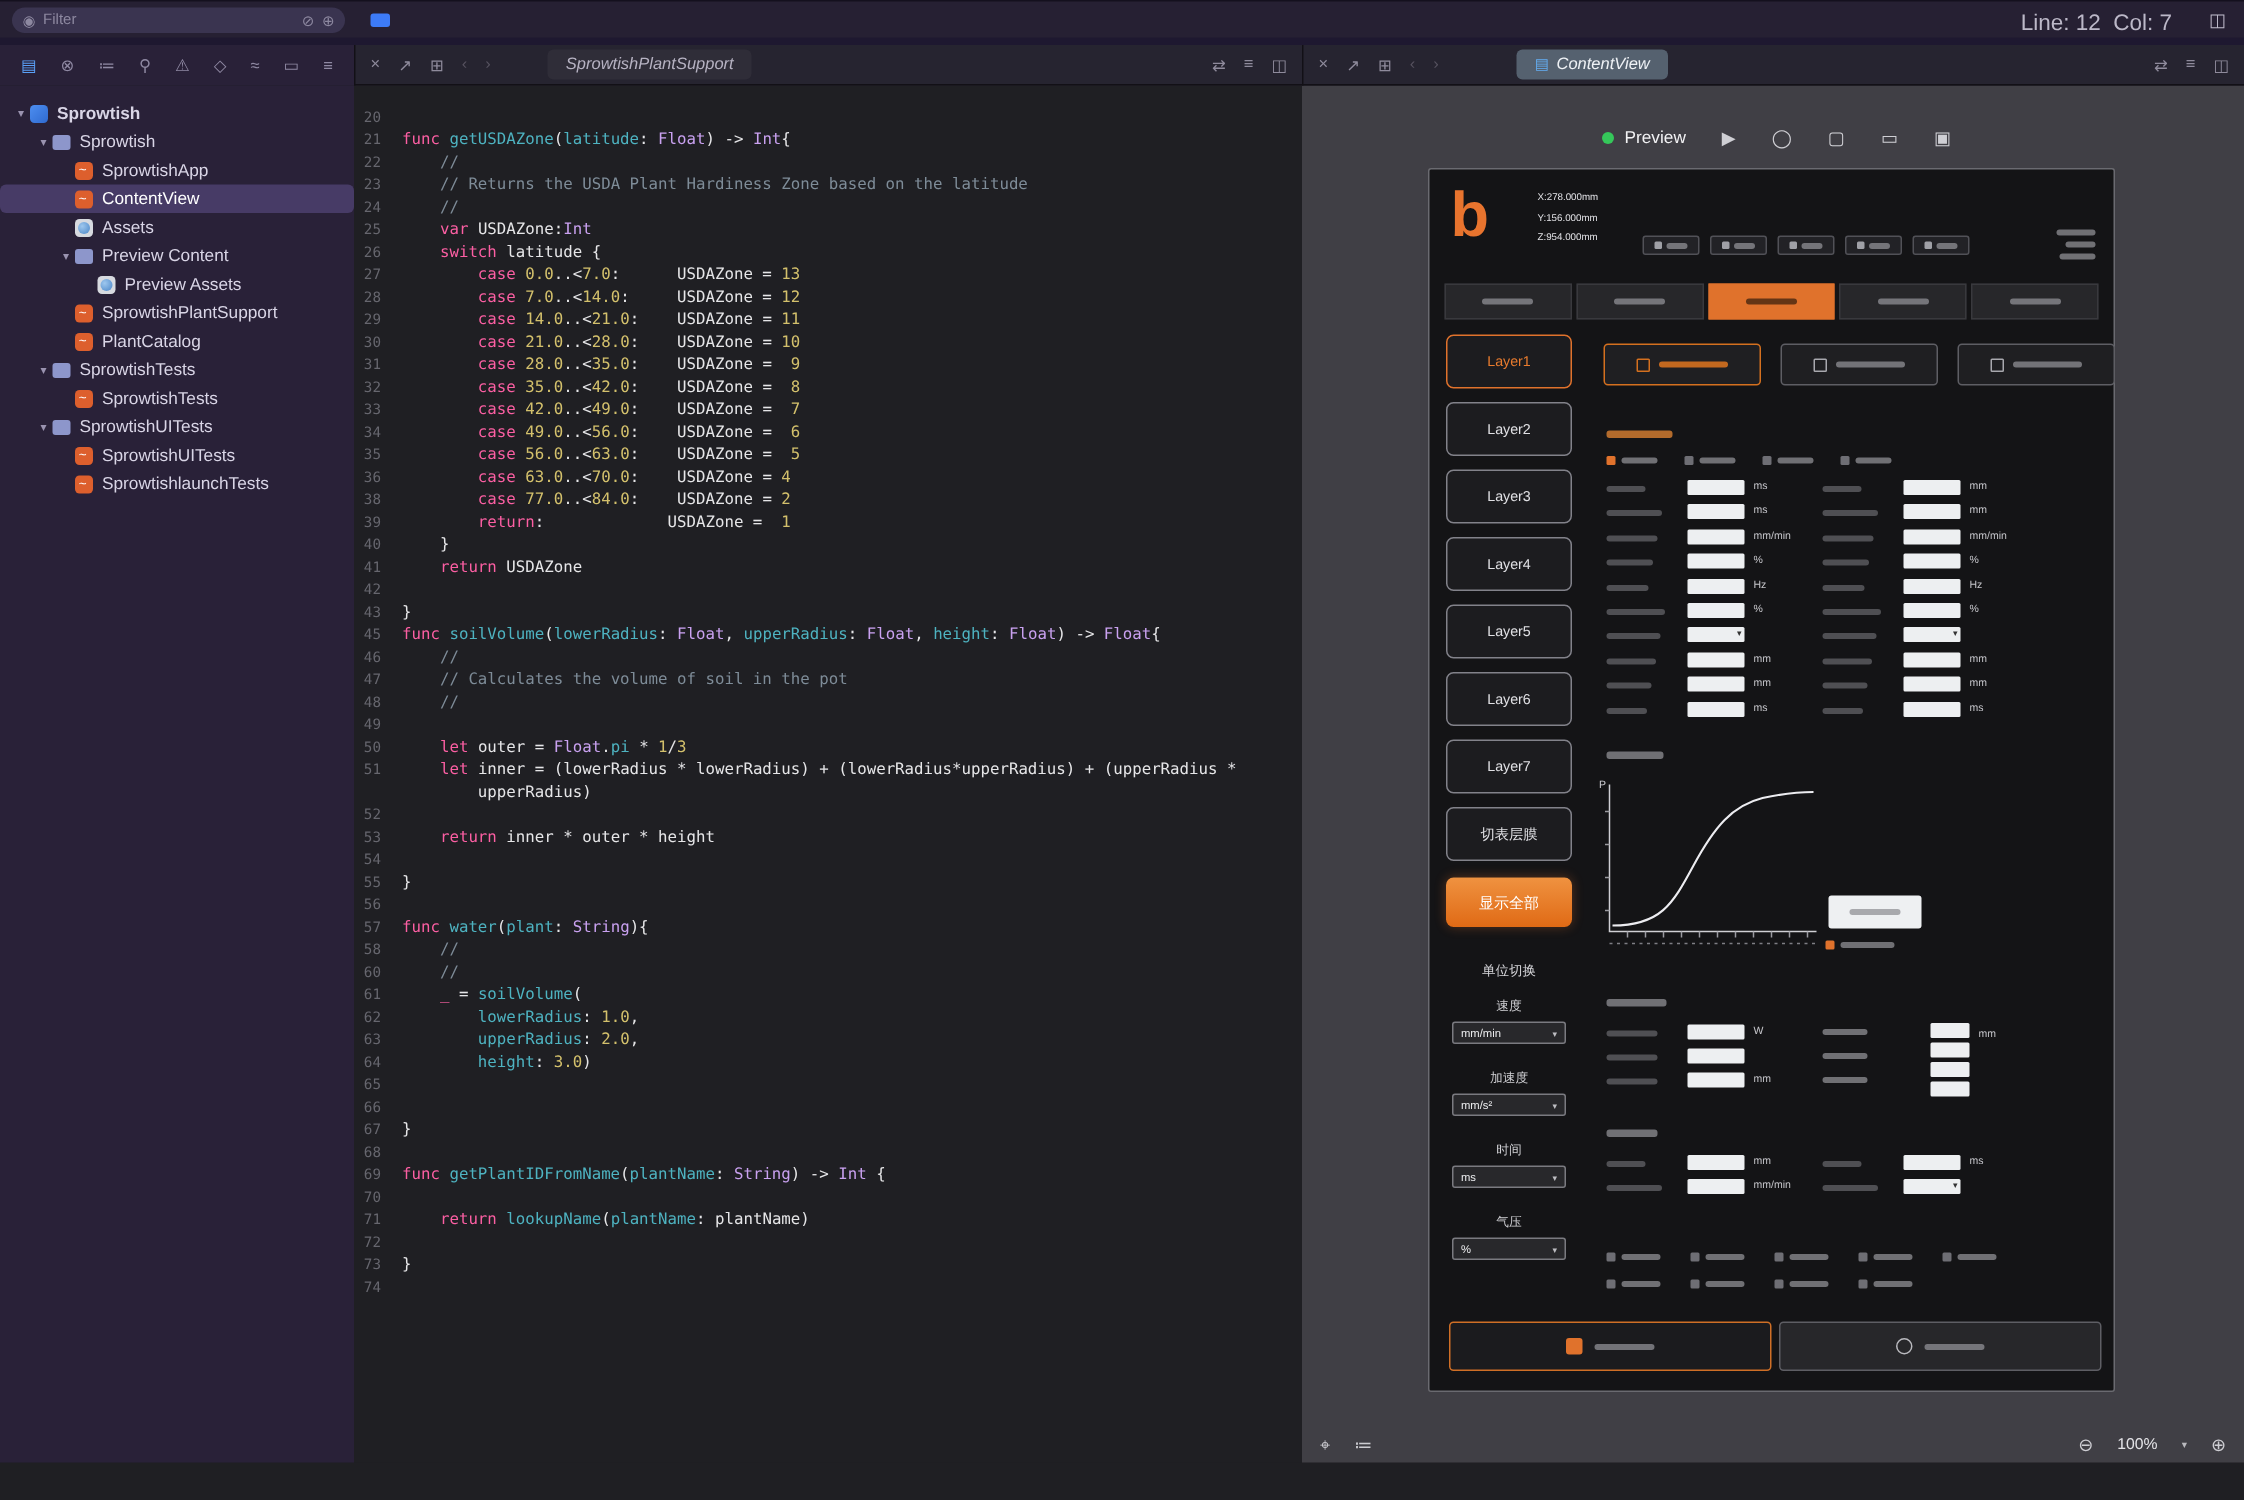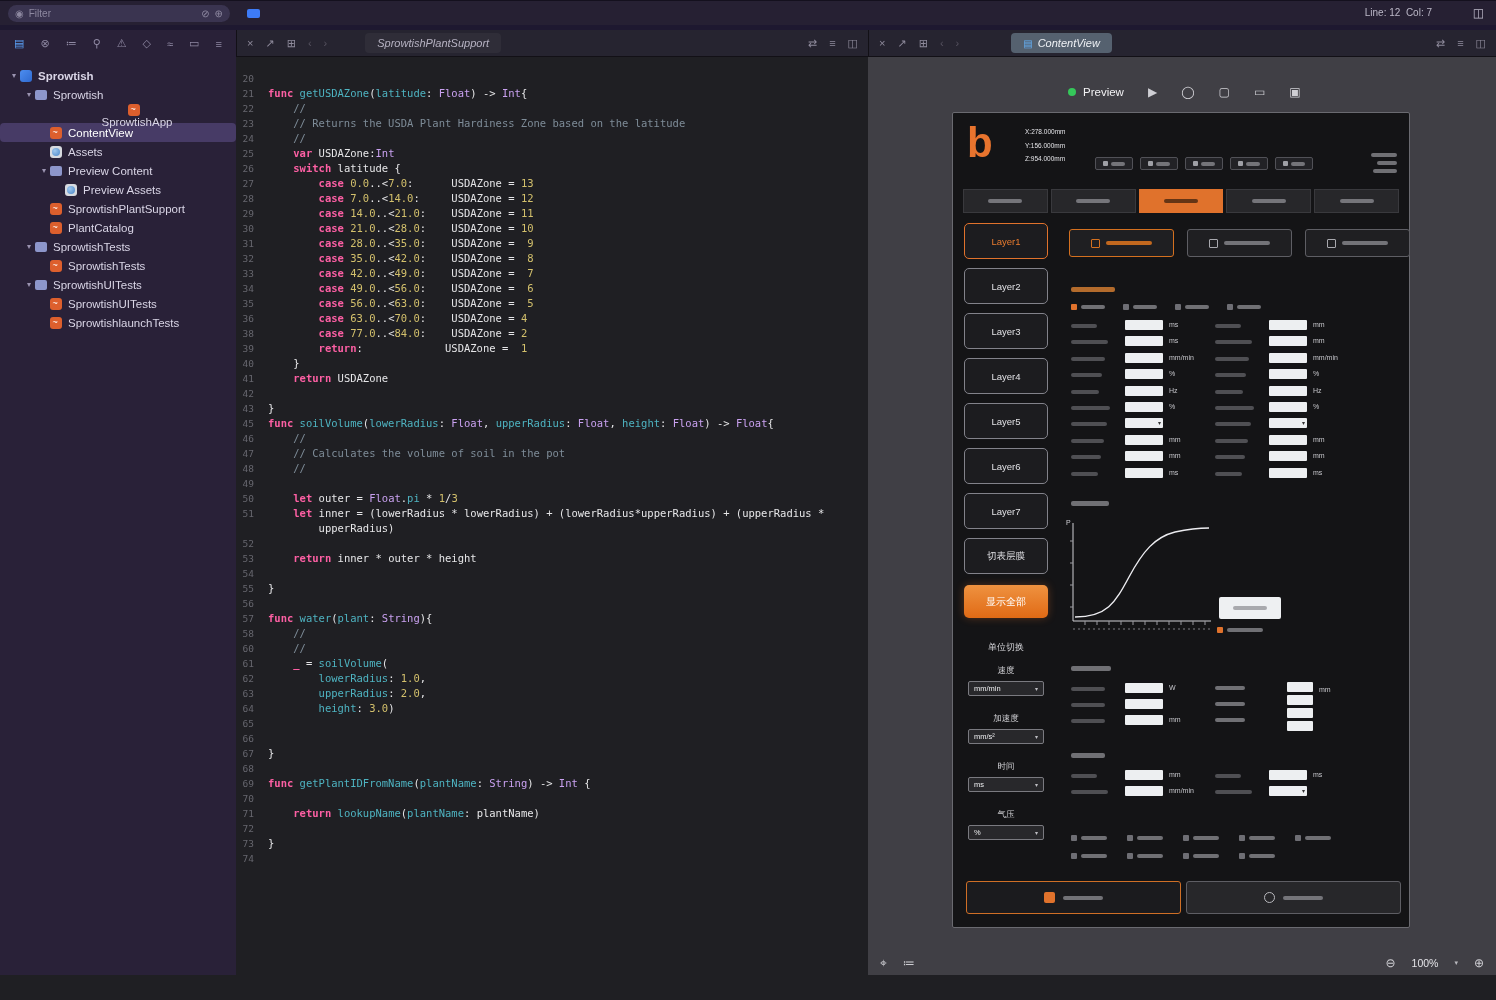--- a/index.html
+++ b/index.html
@@ -51,21 +51,21 @@
   #tabR{background:#55616f;color:#eef1f5;margin-left:40px}
   .tabicon{font-size:10px;color:#64aef2;font-style:normal}
   .tspacer{flex:1}
 
   
   #codearea{position:absolute;left:236px;top:57px;width:632px;height:918px;background:#1f1f23;
     padding-top:14px;overflow:hidden}
   .cline{display:flex;align-items:flex-start}
   .lno{flex:none;width:32px;text-align:right;padding-right:14px;font:9.5px/15px "DejaVu Sans Mono",monospace;color:#66666e}
   .ctext{white-space:pre;font:10.5px/15px "DejaVu Sans Mono",monospace;color:#e6e6e8}
-  .tok-k{color:#fc5fa3;font-weight:bold}
+  .tok-k{color:#fc5fa3;font-weight:normal}
   .tok-f{color:#4eb3c1}
   .tok-t{color:#c9a1f0}
   .tok-n{color:#d3c06c}
   .tok-c{color:#7e8c98}
   .tok-p{color:#e6e6e8}
 
   
   #previewpane{position:absolute;left:868px;top:57px;width:628px;height:918px;background:#403f45;overflow:hidden}
   #ptoolbar{position:absolute;left:200px;top:28px;display:flex;align-items:center;gap:24px}
   #pdot{width:8px;height:8px;border-radius:50%;background:#35c75a;display:inline-block;margin-right:7px}
@@ -151,21 +151,21 @@
   .bicon2{width:11px;height:11px;border:1px solid #b9b9be;border-radius:50%}
 
   
   #statusbar{position:absolute;left:0;top:975;width:1496px;height:25px;background:#262033;
     border-top:1px solid #14101e;z-index:6}
   #filterpill{position:absolute;left:8px;top:4px;width:222px;height:17px;border-radius:9px;background:#3a3450;
     display:flex;align-items:center;padding:0 7px;gap:5px;font-size:10px;color:#8d88a0}
   .fspace{flex:1}
   .fci{font-size:10px;color:#8d88a0}
   #bluechip{position:absolute;left:247px;top:8px;width:13px;height:9px;background:#3d7bf7;border-radius:2px}
-  #linecol{position:absolute;right:64px;top:6px;font-size:10px;color:#bcb8c8;white-space:pre}
+  #linecol{position:absolute;right:48px;top:6px;font-size:15px;color:#bcb8c8;white-space:pre}
   #statuspanel{position:absolute;right:12px;top:5px;color:#bcb8c8;font-size:12px}
 </style>
 </head>
 <body>
 
 <div id="titlebar">
   <span id="sbtoggle" class="tbi">◫</span>
   <span id="playbtn">▶</span>
   <div id="branch">
     <span class="bicon">⌥</span>
@@ -196,21 +196,21 @@
       <div class="trow" style="padding-left: 8px;">
         <span class="chev">▾</span>
         <span class="fic project"></span>
         <span class="tlabel" style="font-weight: bold;">Sprowtish</span>
       </div>
       <div class="trow" style="padding-left: 23px;">
         <span class="chev">▾</span>
         <span class="fic folder"></span>
         <span class="tlabel">Sprowtish</span>
       </div>
-      <div class="trow" style="padding-left: 38px; flex-direction: column;">
+      <div class="trow" style="padding-left: 38px;">
         <span class="chev"></span>
         <span class="fic swift"></span>
         <span class="tlabel">SprowtishApp</span>
       </div>
       <div class="trow sel" style="padding-left: 38px;">
         <span class="chev"></span>
         <span class="fic swift"></span>
         <span class="tlabel">ContentView</span>
       </div>
       <div class="trow" style="padding-left: 38px;">

